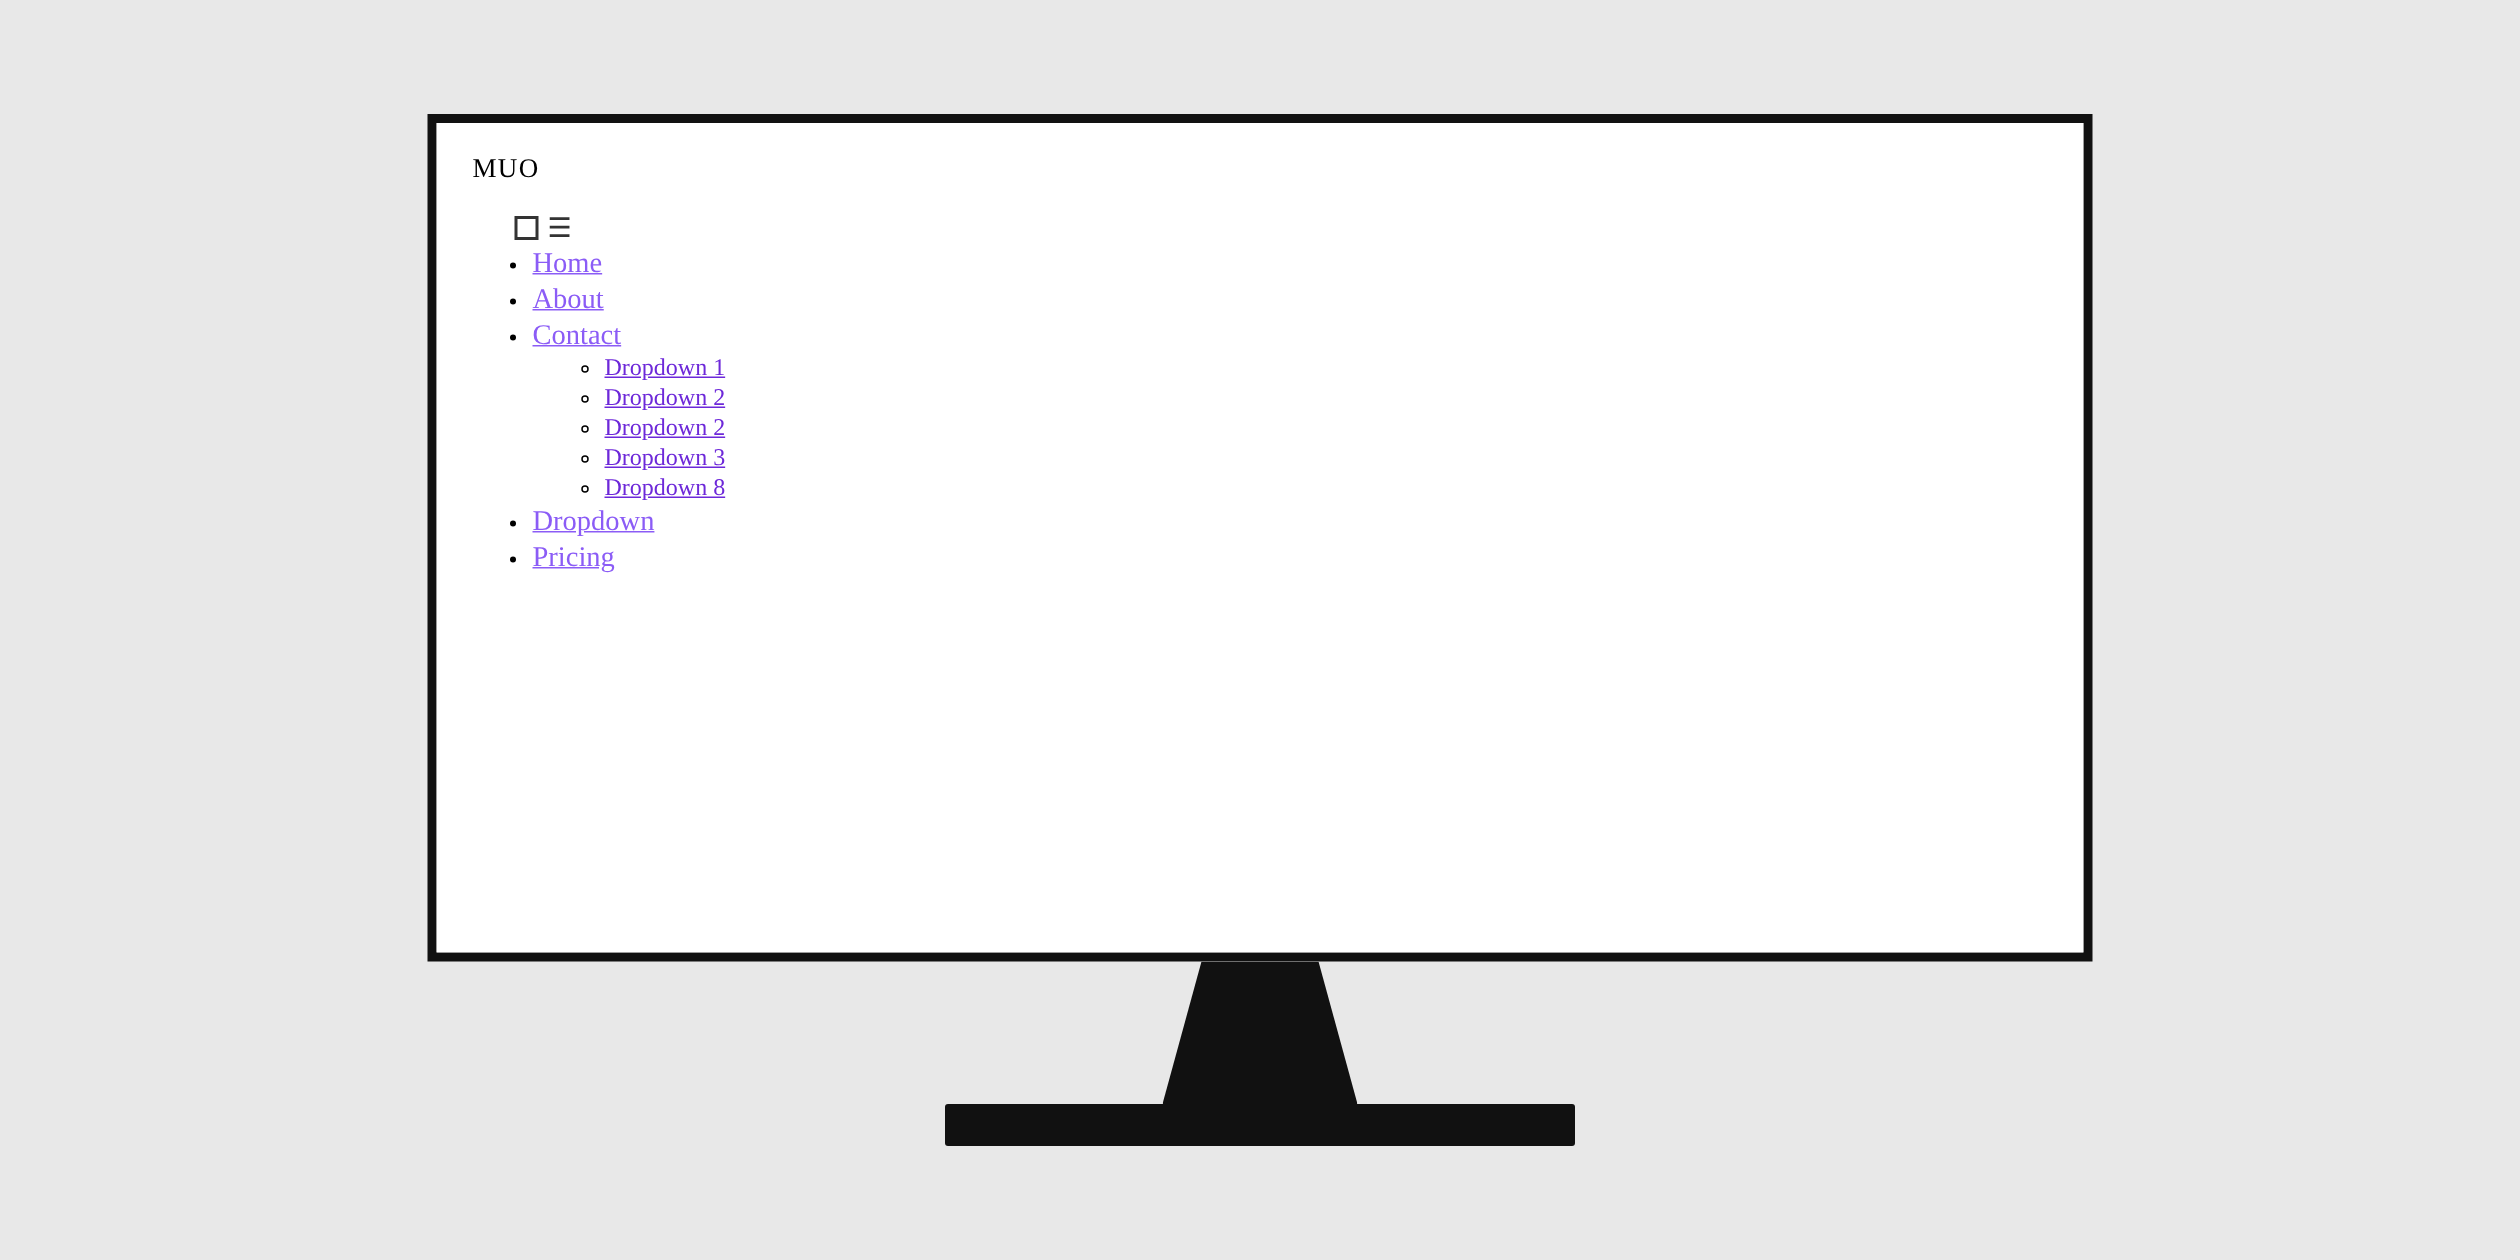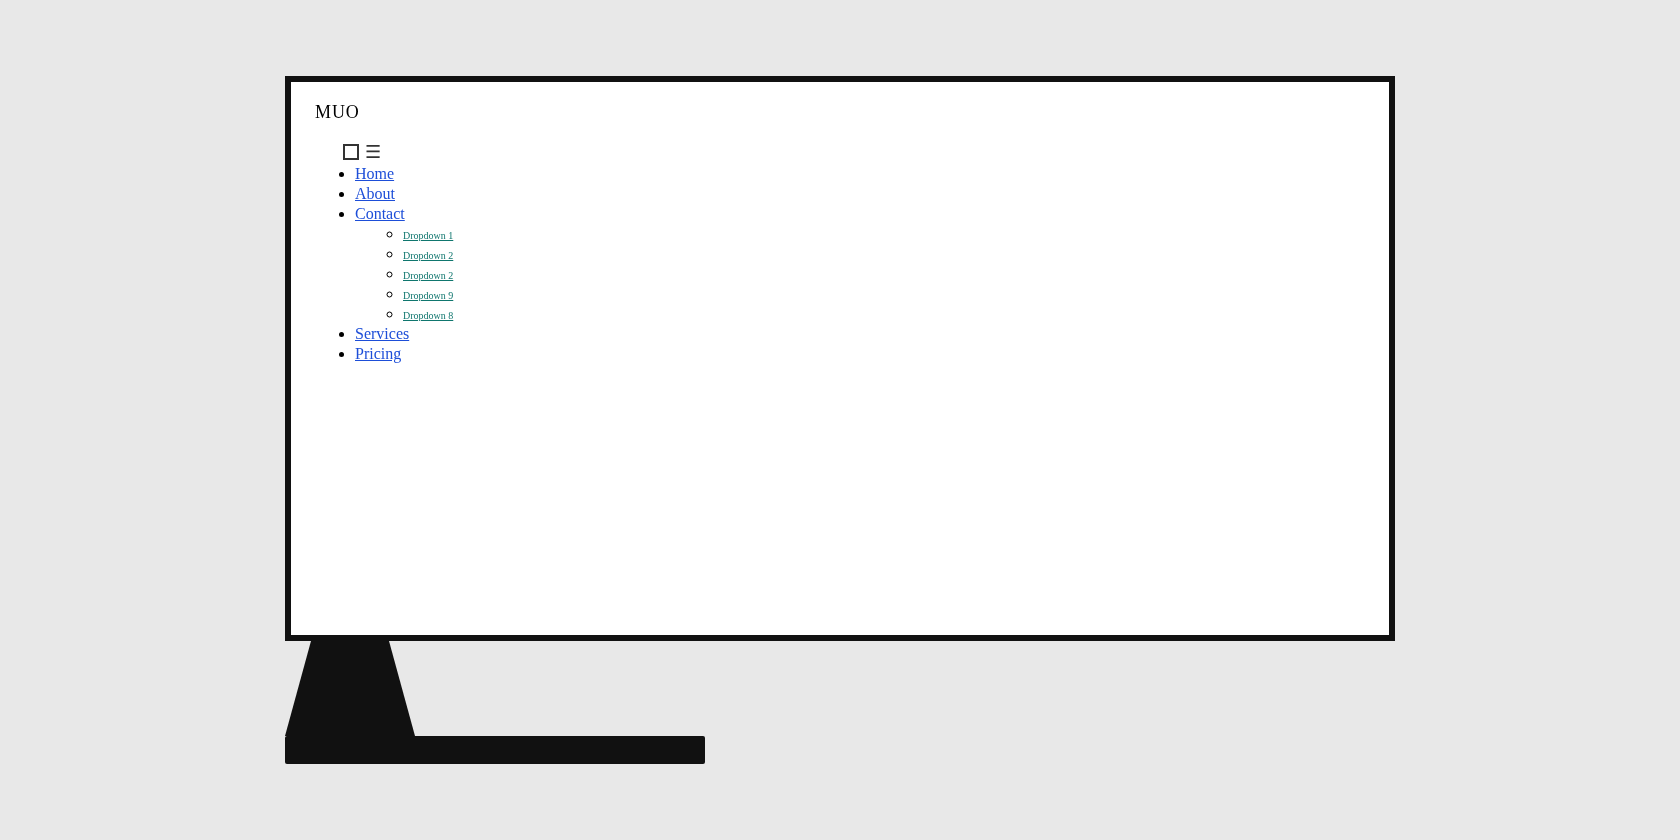--- a/index.html
+++ b/index.html
@@ -10,20 +10,21 @@
       height: 840px;
       display: flex;
       align-items: center;
       justify-content: center;
       font-family: serif;
     }
 
     .monitor-wrapper {
       display: flex;
       flex-direction: column;
+      align-items: center;
     }
 
     .monitor-screen {
       width: 1110px;
       height: 565px;
       background: #ffffff;
       border: 6px solid #111111;
       position: relative;
       overflow: hidden;
     }
@@ -68,39 +69,39 @@
       list-style: disc;
       padding-left: 40px;
       font-size: 16px;
     }
 
     .nav-list > li {
       margin: 2px 0;
     }
 
     .nav-list a {
-      color: #1d4ed8;
+      color: #8b5cf6;
       text-decoration: underline;
-      font-size: 16px;
+      font-size: 19px;
     }
 
     .sub-list {
       list-style: circle;
       padding-left: 48px;
       margin-top: 2px;
     }
 
     .sub-list li {
       margin: 2px 0;
     }
 
     .sub-list a {
-      color: #0f766e;
+      color: #6d28d9;
       text-decoration: underline;
-      font-size: 10px;
+      font-size: 16px;
     }
 
     
     .monitor-neck {
       width: 130px;
       height: 95px;
       background: #111111;
       clip-path: polygon(20% 0%, 80% 0%, 100% 100%, 0% 100%);
     }
 
@@ -138,29 +139,29 @@
             <li>
               <a href="#">Dropdown 1</a>
             </li>
             <li>
               <a href="#">Dropdown 2</a>
             </li>
             <li>
               <a href="#">Dropdown 2</a>
             </li>
             <li>
-              <a href="#">Dropdown 9</a>
+              <a href="#">Dropdown 3</a>
             </li>
             <li>
               <a href="#">Dropdown 8</a>
             </li>
           </ul>
         </li>
         <li>
-          <a href="#">Services</a>
+          <a href="#">Dropdown</a>
         </li>
         <li>
           <a href="#">Pricing</a>
         </li>
       </ul>
 
     </div>
   </div>
 
   <div class="monitor-neck"></div>

